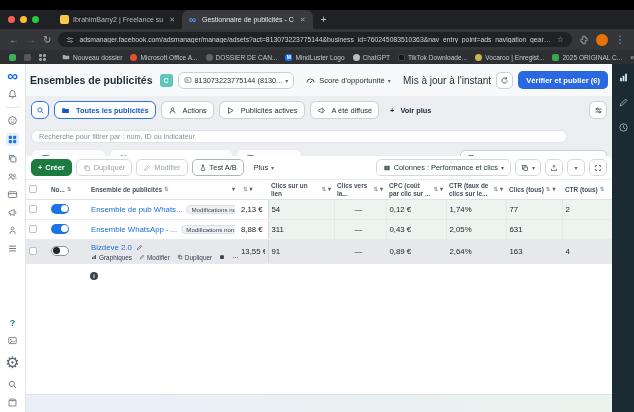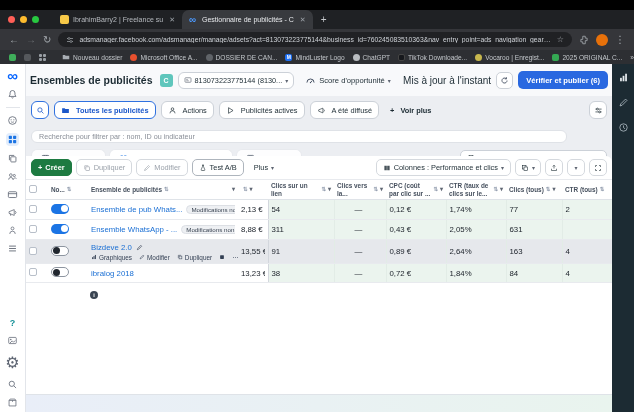--- a/index.html
+++ b/index.html
@@ -643,40 +643,20 @@
                     <span>13,55 €</span>
                   </div>
                 </td>
               <td class="m num">91</td>
               <td class="m num" style="text-align:center">—</td>
               <td class="m num">0,89 €</td>
               <td class="m num">2,64%</td>
               <td class="m num">163</td>
               <td class="m num" style="padding-right:2px !important">4</td>
             </tr>
-            <tr style="height:19px">
-              <td><span class="cb"></span></td>
-              <td><span class="tg off"></span></td>
-              <td>
-                  <div class="nmline">
-                    <a class="alink" href="#">ibralog 2018</a>
-                  </div>
-                </td>
-              <td class="c-amt">
-                  <div class="clipR">
-                    <span>13,23 €</span>
-                  </div>
-                </td>
-              <td class="m num">38</td>
-              <td class="m num" style="text-align:center">—</td>
-              <td class="m num">0,72 €</td>
-              <td class="m num">1,84%</td>
-              <td class="m num">84</td>
-              <td class="m num" style="padding-right:2px !important">4</td>
-            </tr>
           </tbody>
         </table>
 
         <div class="results">
           <span class="info">i</span>
         </div>
       </div>
 
       <div class="bottomstrip"></div>
     </div>

